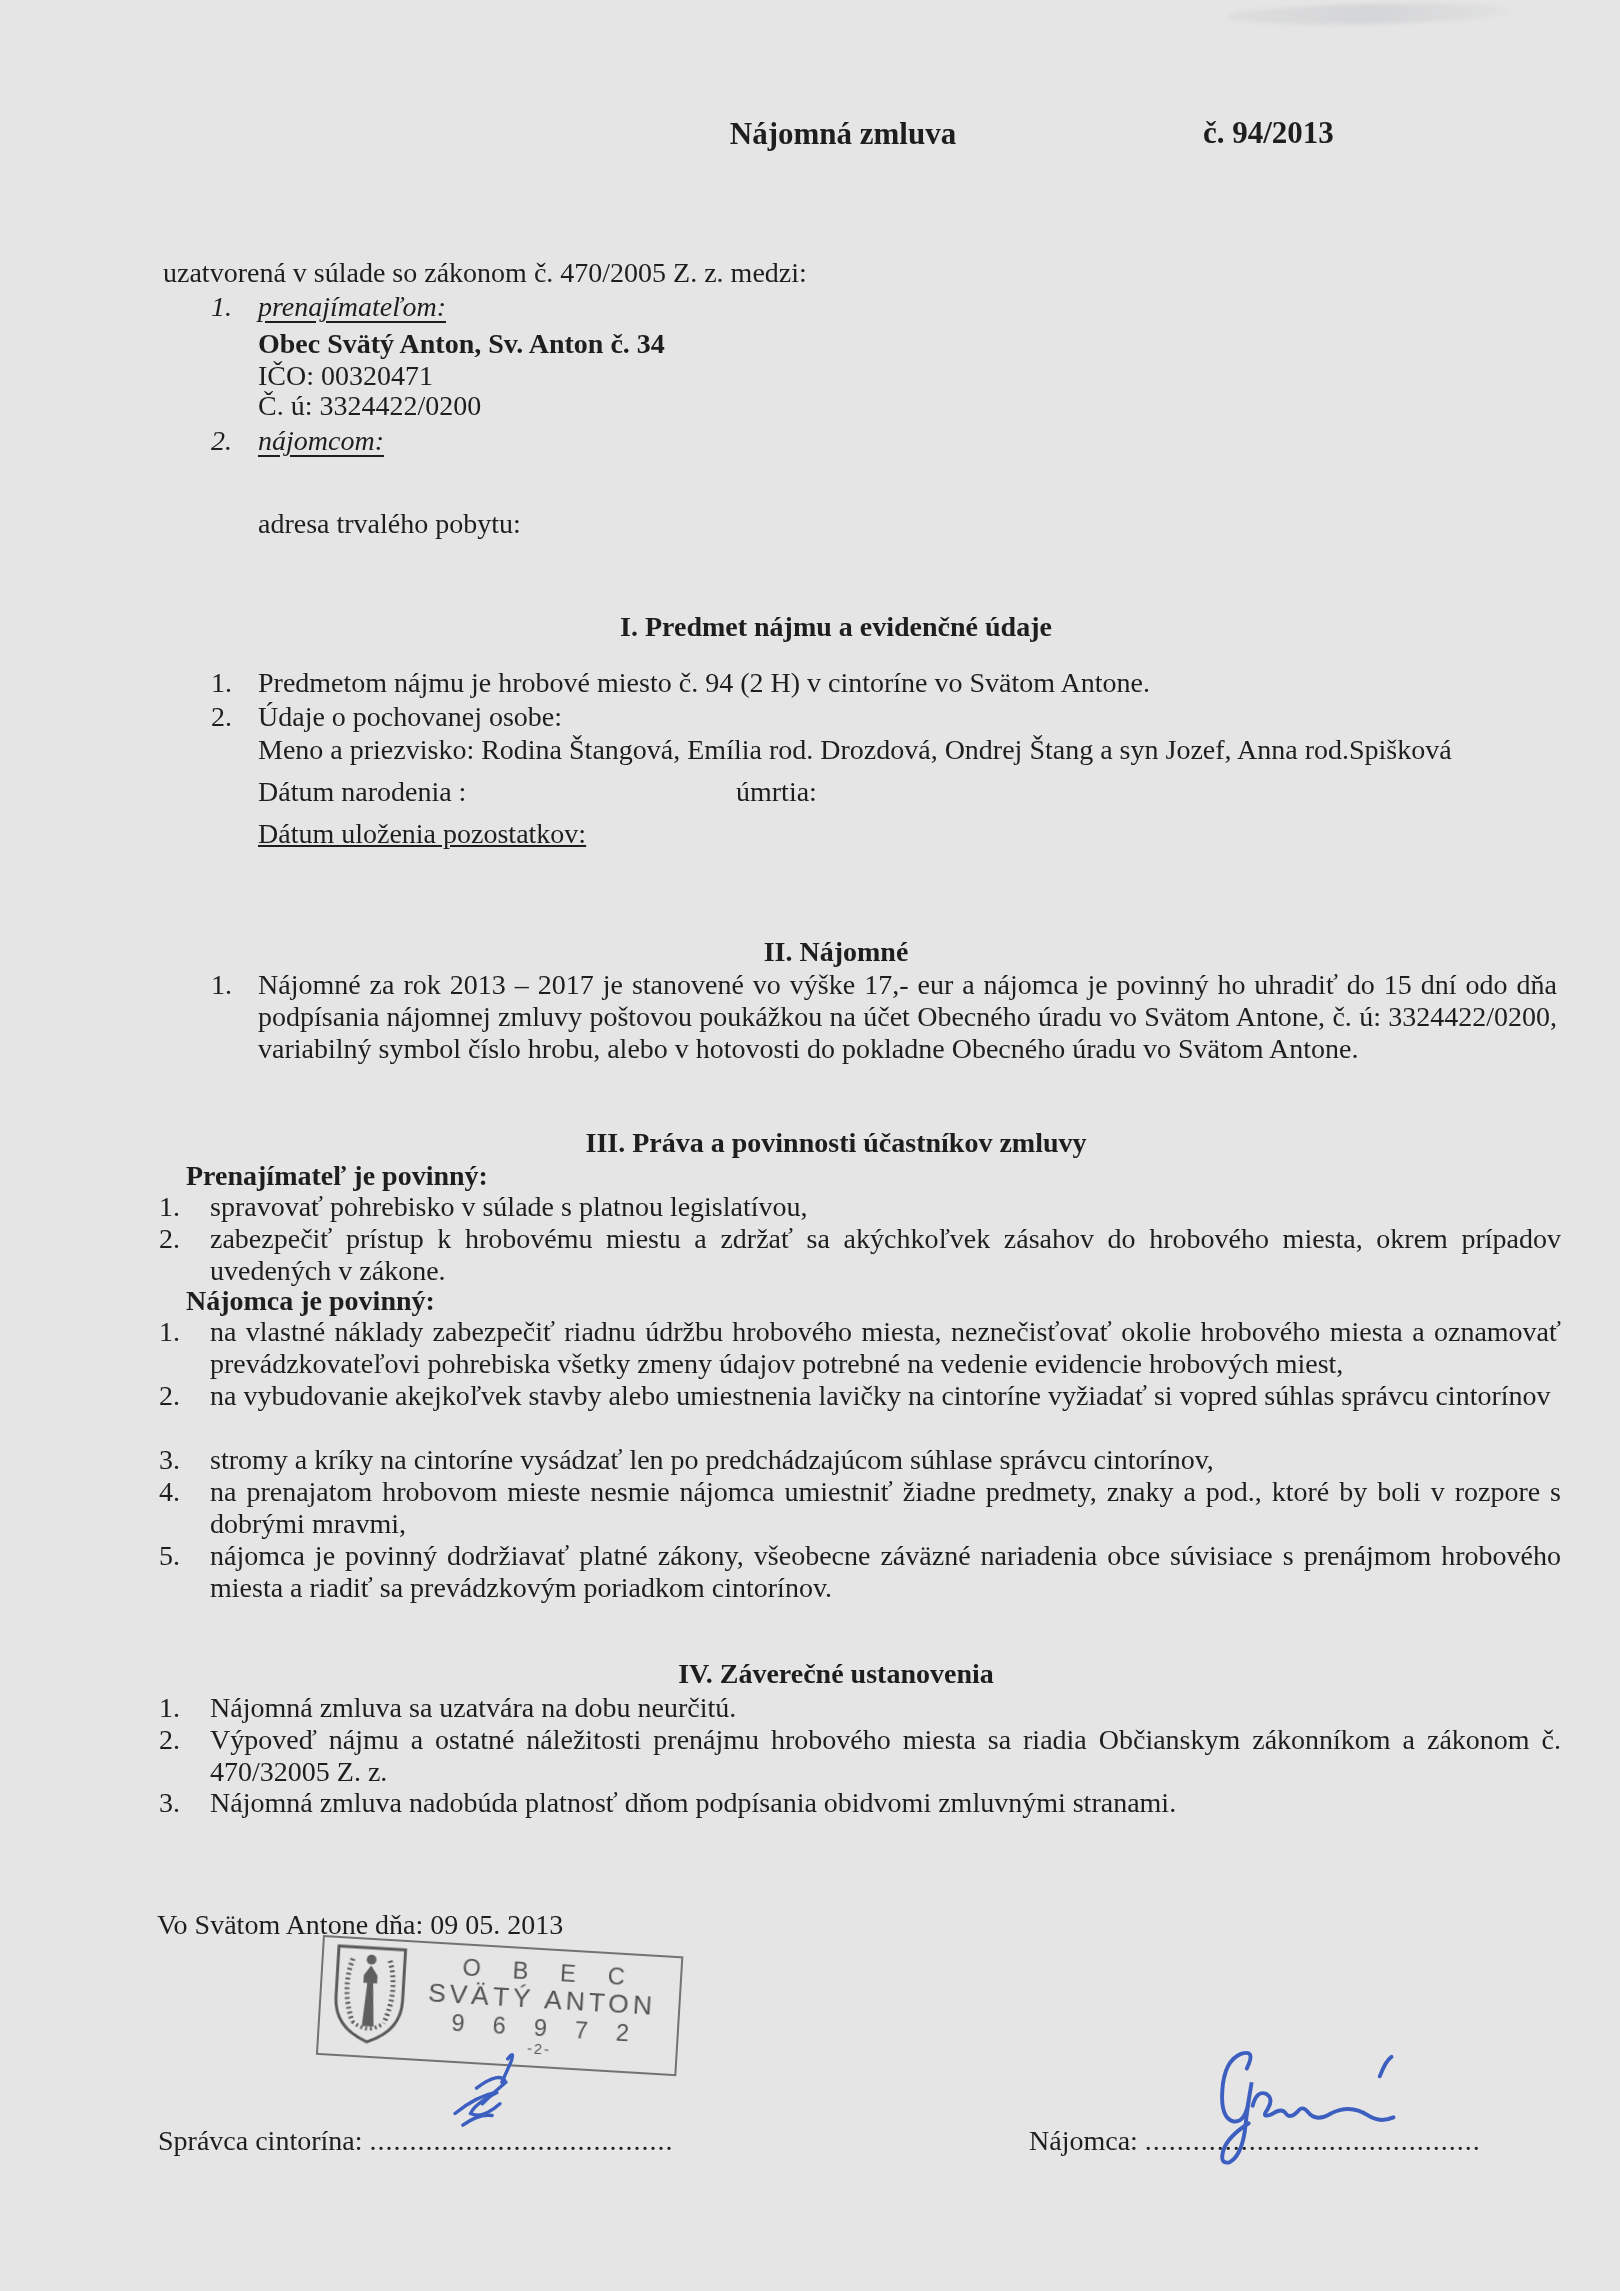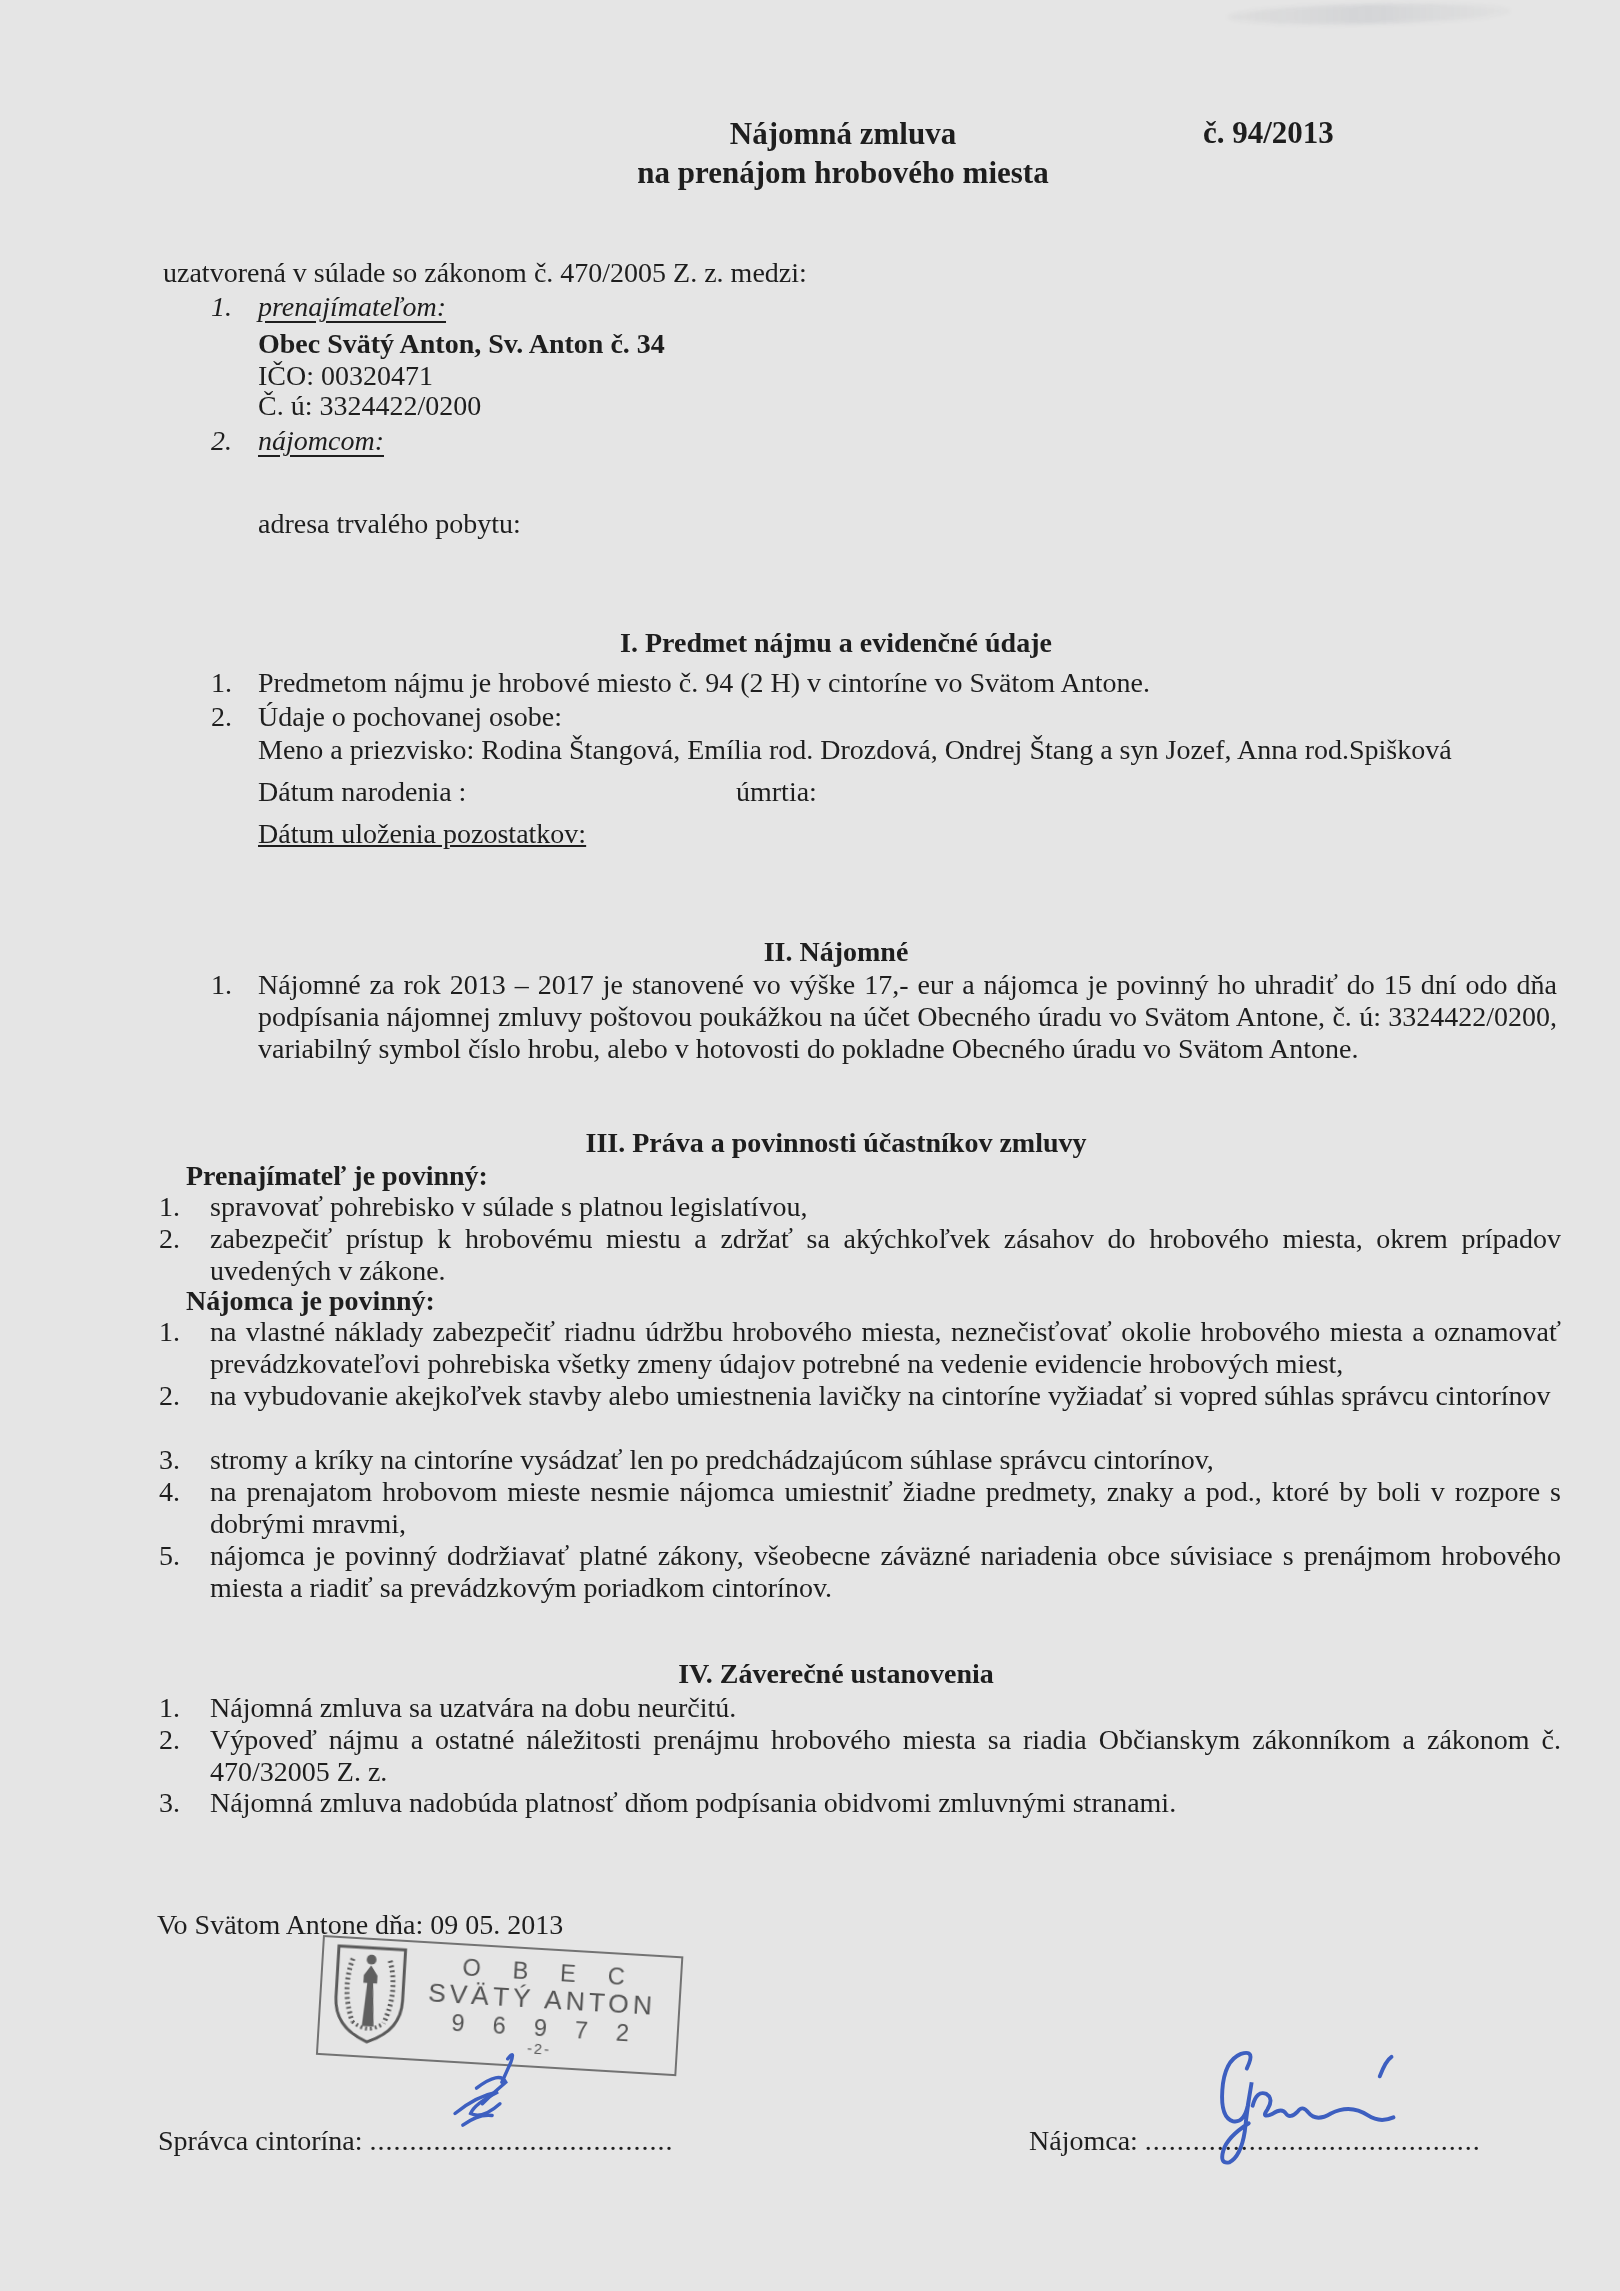--- a/index.html
+++ b/index.html
@@ -30,21 +30,21 @@
   .p1-label { top:291px; }
   .p1-line1 { left:258px; top:328px; }
   .p1-line2 { left:258px; top:360px; }
   .p1-line3 { left:258px; top:390px; }
   .p2-label { top:425px; }
   .meno-row { left:258px; top:461px; width:980px; }
   .meno-row .offset, .datum-row .offset { position:absolute; left:478px; top:0; }
   .adresa-row { left:258px; top:508px; }
 
   
-  .s1-heading { left:162px; top:627px; width:1348px; }
+  .s1-heading { left:162px; top:611px; width:1348px; }
   .s1-i1 { top:667px; }
   .s1-i2 { top:701px; }
   .s1-meno { left:258px; top:734px; width:1264px; }
   .datum-row { left:258px; top:776px; width:882px; }
   .s1-uloz { left:258px; top:818px;text-decoration:underline; }
 
   
   .s2-heading { left:162px; top:936px; width:1348px; }
   .s2-item { left:211px; top:969px; width:1299px; padding-left:47px; }
 
@@ -94,21 +94,20 @@
 </style>
 </head>
 <body>
 
 <div class="page">
 
   <div class="abs smudge"></div>
 
   <div class="abs title-block">
     <div>Nájomná zmluva</div>
-    <div>na prenájom hrobového miesta</div>
   </div>
   <div class="abs doc-number">č. 94/2013</div>
 
   <div class="abs intro">uzatvorená v súlade so zákonom č. 470/2005 Z. z. medzi:</div>
 
   <div class="abs lrow p-row p1-label">
     <span class="num i">1.</span>
     <span class="i u">prenajímateľom:</span>
   </div>
   <div class="abs b p1-line1">Obec Svätý Anton, Sv. Anton č. 34</div>

